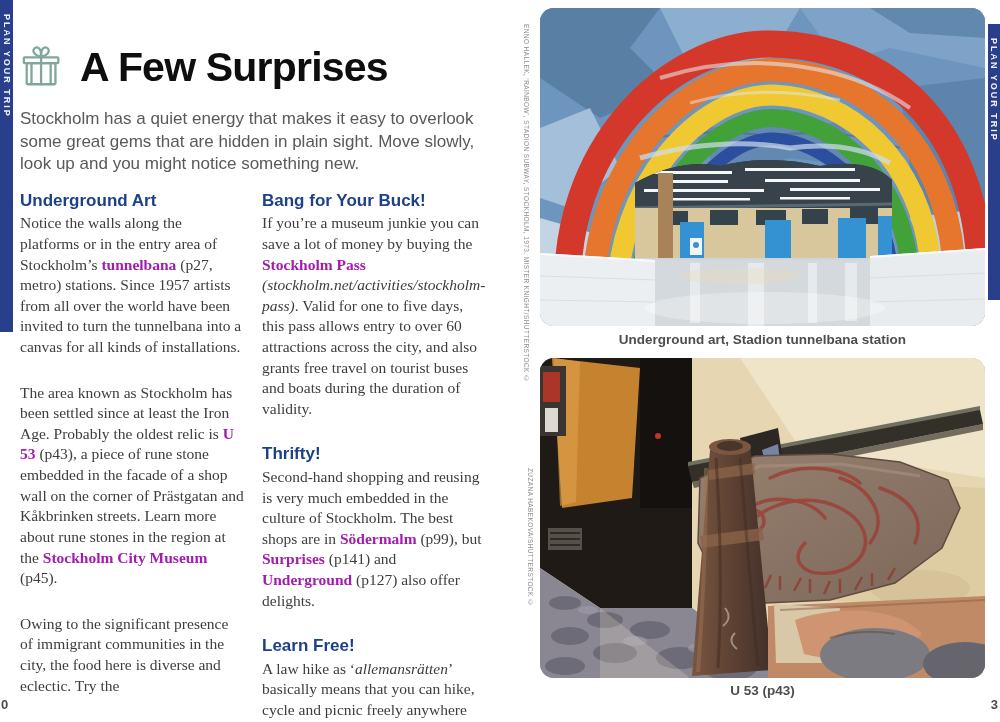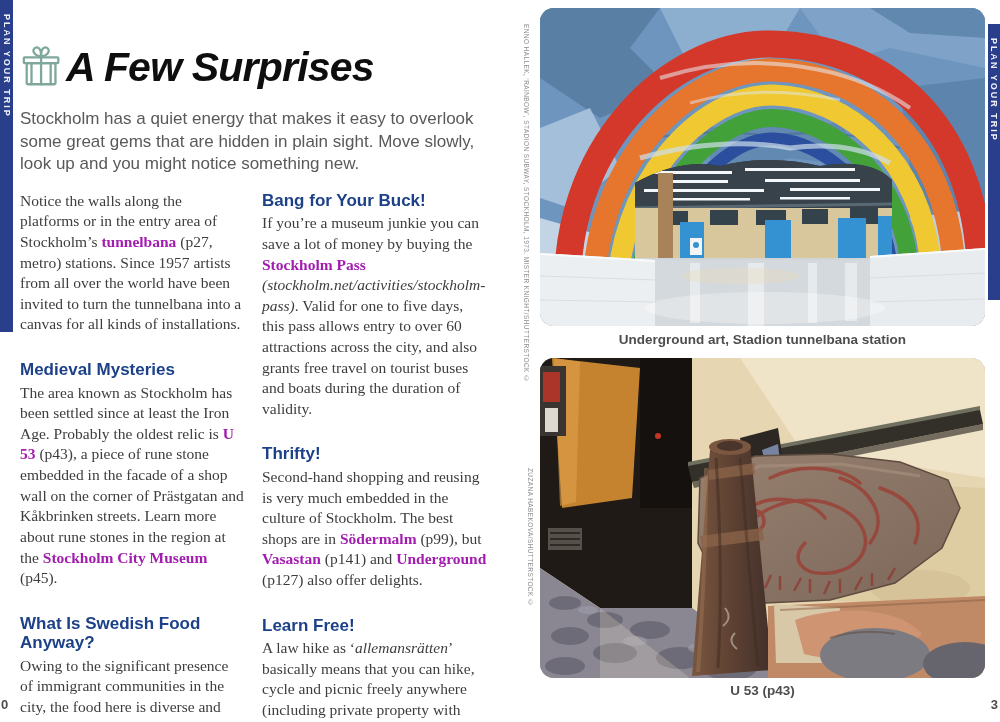--- a/index.html
+++ b/index.html
@@ -12,21 +12,21 @@
   .tab{position:absolute;background:#293f8c;color:#ffffff;overflow:hidden;}
   .tab-left{left:0;top:0;width:13px;height:332px;}
   .tab-right{right:0;top:24px;width:12px;height:276px;}
   .tab span{
     display:block;writing-mode:vertical-lr;text-orientation:mixed;
     font-size:9px;font-weight:700;letter-spacing:2px;white-space:nowrap;
     margin:14px auto 0 auto;opacity:.92;
   }
   
   .content{position:absolute;left:20px;top:44px;width:470px;}
-  .title-row{display:flex;align-items:center;font-style:italic;}
+  .title-row{display:flex;align-items:center;gap:14px;}
   .gift{width:46px;height:46px;flex:0 0 auto;}
   h1{
     margin:0;font-size:41px;font-weight:700;color:#0e0e0e;
     letter-spacing:-0.8px;line-height:1;
   }
   .intro{
     margin-top:18px;font-size:17px;line-height:1.33;color:#595959;width:468px;
   }
   .cols{display:flex;gap:17px;margin-top:15px;}
   .col{width:225px;}
@@ -89,39 +89,38 @@
       <path d="M22 13 C 14 12, 12 6, 16 4 C 20 2, 23 8, 22 13 Z"></path>
       <path d="M22 13 C 30 12, 32 6, 28 4 C 24 2, 21 8, 22 13 Z"></path>
     </svg>
     <h1>A Few Surprises</h1>
   </div>
   <div class="intro">Stockholm has a quiet energy that makes it easy to overlook some great gems that are hidden in plain sight. Move slowly, look up and you might notice something new.</div>
 
   <div class="cols">
     <div class="col">
       <div class="sec">
+        <h3>Underground Art</h3>
         <p><span>Notice the walls along the platforms or in the entry area of Stockholm’s </span><span class="b">tunnelbana</span><span> (p27, metro) stations. Since 1957 artists from all over the world have been invited to turn the tunnelbana into a canvas for all kinds of installations.</span></p>
       </div>
       <div class="sec">
-        <h3>Medieval Mysteries</h3>
         <p><span>The area known as Stockholm has been settled since at least the Iron Age. Probably the oldest relic is </span><span class="b">U 53</span><span> (p43), a piece of rune stone embedded in the facade of a shop wall on the corner of Prästgatan and Kåkbrinken streets. Learn more about rune stones in the region at the </span><span class="b">Stockholm City Museum</span><span> (p45).</span></p>
       </div>
       <div class="sec">
-        <h3>What Is Swedish Food Anyway?</h3>
         <p><span>Owing to the significant presence of immigrant communities in the city, the food here is diverse and eclectic. Try the </span></p>
       </div>
     </div>
     <div class="col">
       <div class="sec">
         <h3>Bang for Your Buck!</h3>
         <p><span>If you’re a museum junkie you can save a lot of money by buying the </span><span class="b">Stockholm Pass</span><span> </span><span class="i">(stockholm.net/activities/stockholm-pass)</span><span>. Valid for one to five days, this pass allows entry to over 60 attractions across the city, and also grants free travel on tourist buses and boats during the duration of validity.</span></p>
       </div>
       <div class="sec">
         <h3>Thrifty!</h3>
-        <p><span>Second-hand shopping and reusing is very much embedded in the culture of Stockholm. The best shops are in </span><span class="b">Södermalm</span><span> (p99), but </span><span class="b">Vasastan</span><span> (p141) and </span><span class="b">Underground</span><span> (p127) also offer delights.</span></p>
+        <p><span>Second-hand shopping and reusing is very much embedded in the culture of Stockholm. The best shops are in </span><span class="b">Södermalm</span><span> (p99), but </span><span class="b">Surprises</span><span> (p141) and </span><span class="b">Underground</span><span> (p127) also offer delights.</span></p>
       </div>
       <div class="sec">
         <h3>Learn Free!</h3>
         <p><span>A law hike as ‘</span><span class="i">allemansrätten</span><span>’ basically means that you can hike, cycle and picnic freely anywhere (including private property with some restrictions), and if you’ve hired a boat, you can sail anywhere as long as it doesn’t interfere with the plant and animal life in the area.</span></p>
       </div>
     </div>
   </div>
 </div>
 
 <div class="credit credit1">

